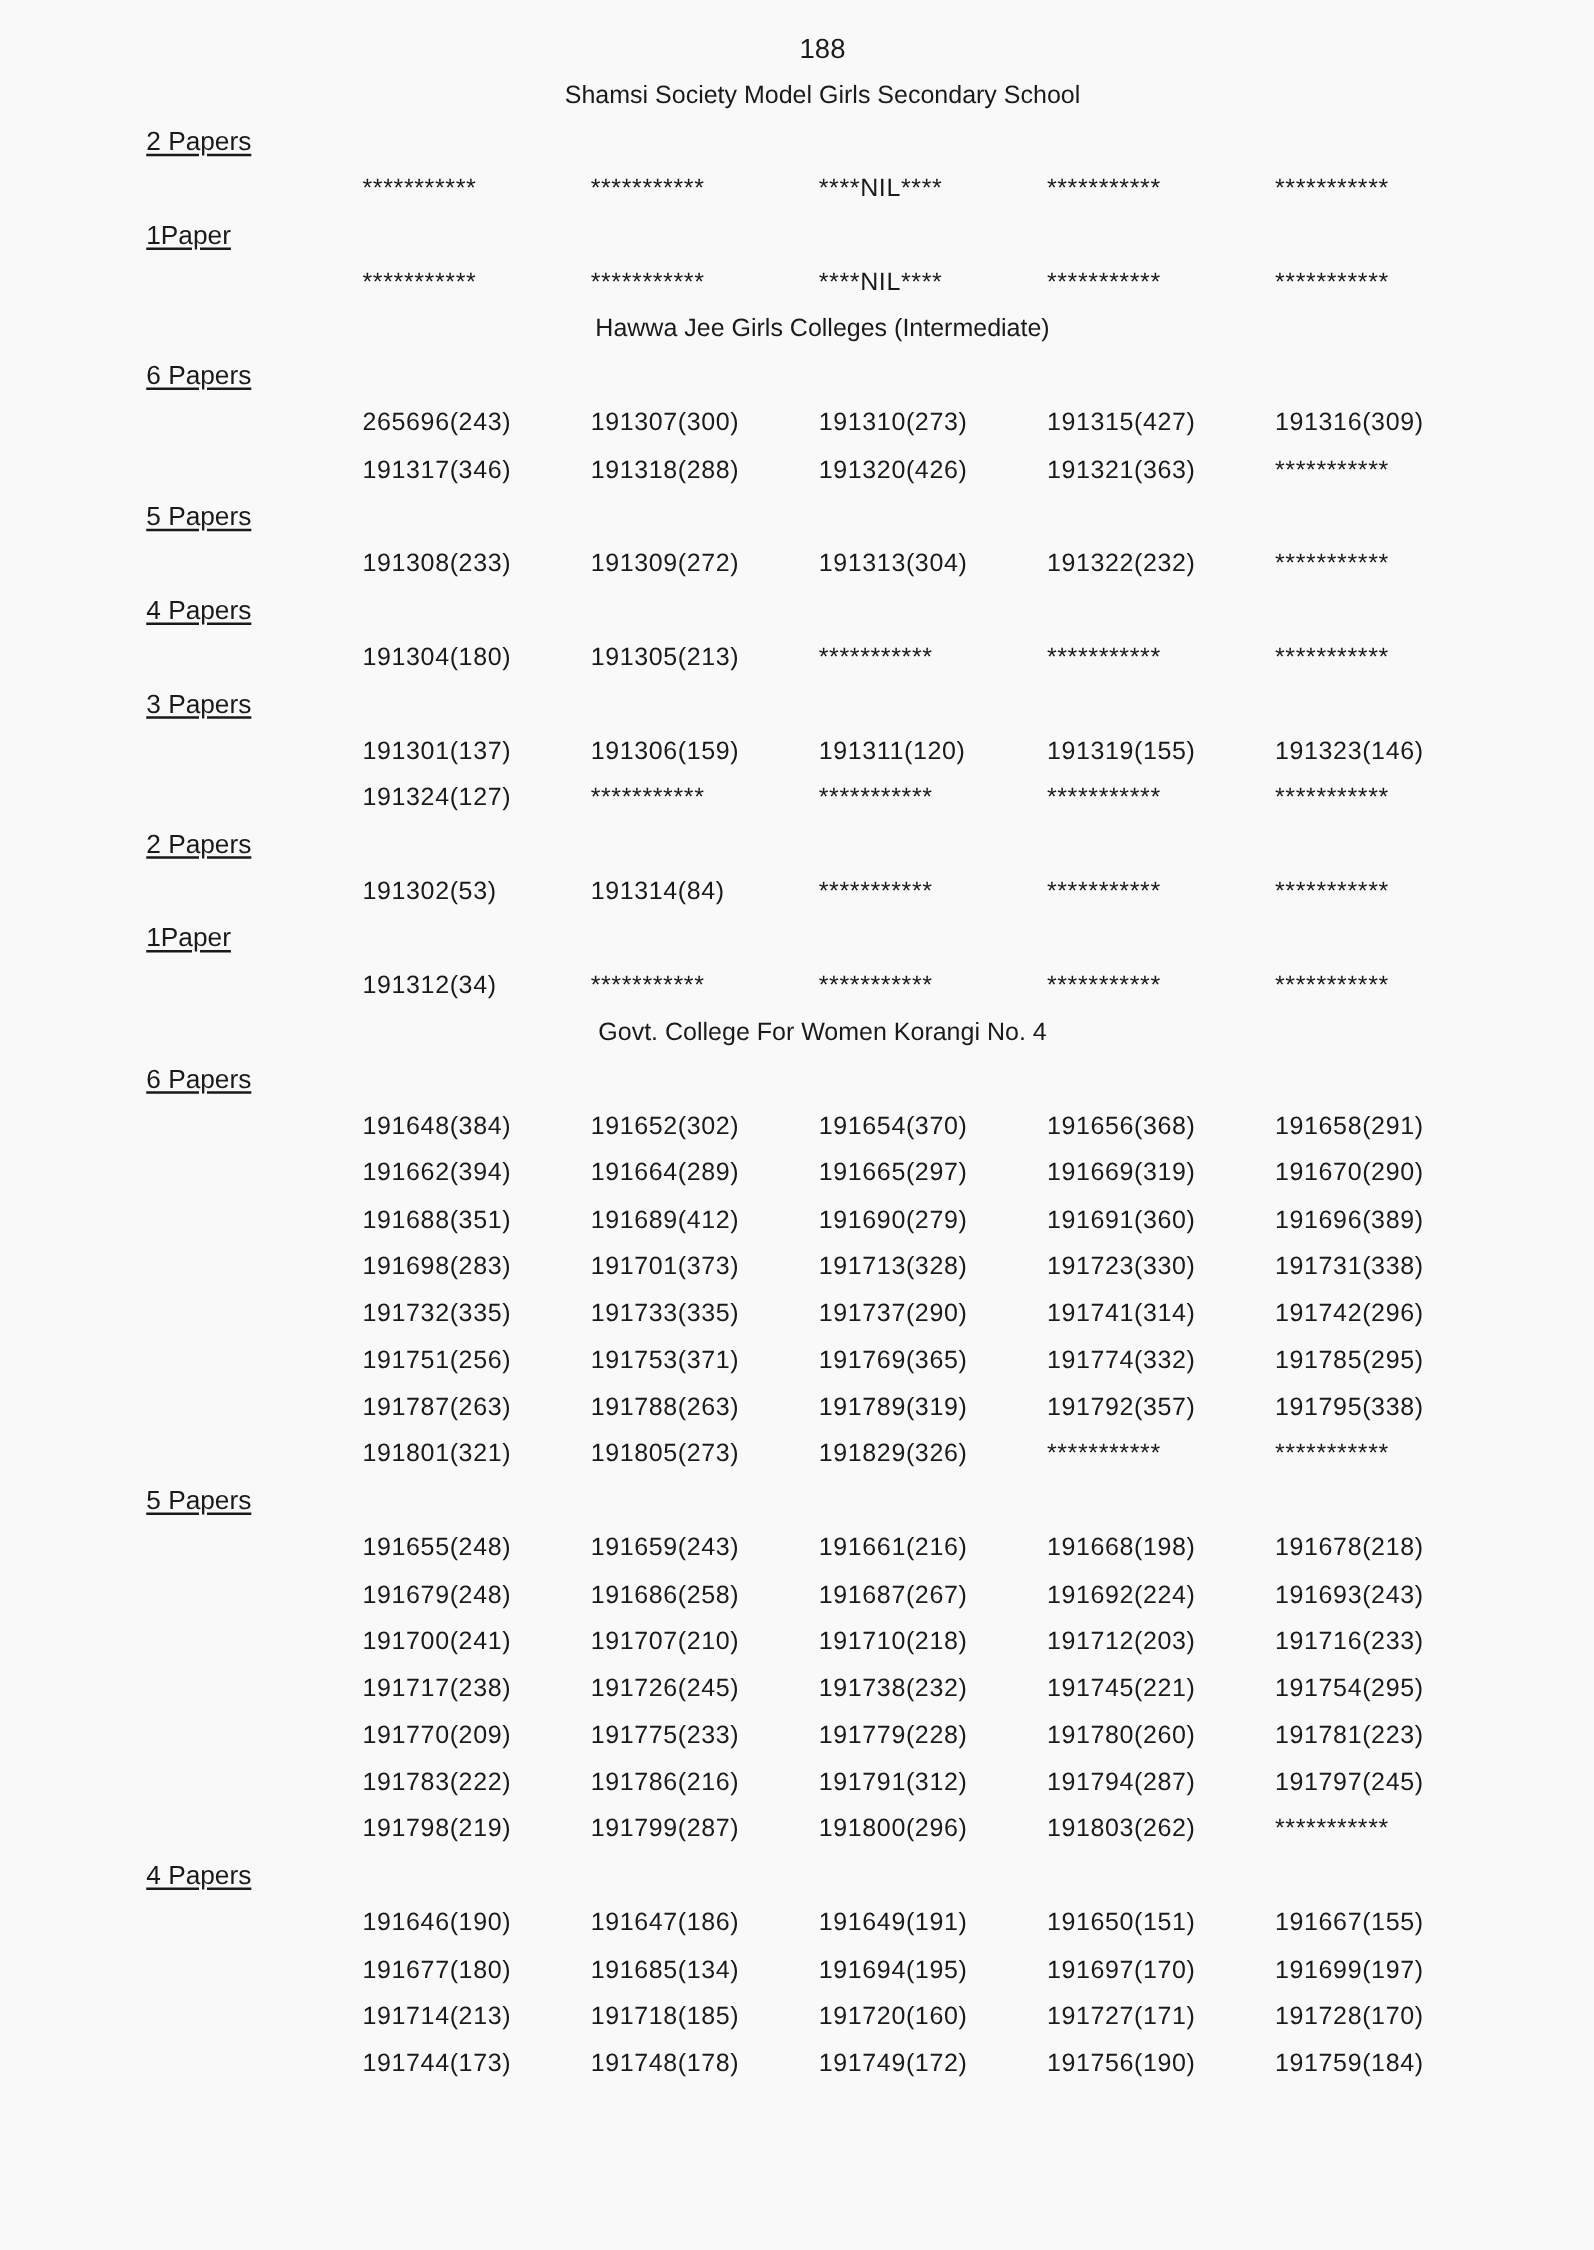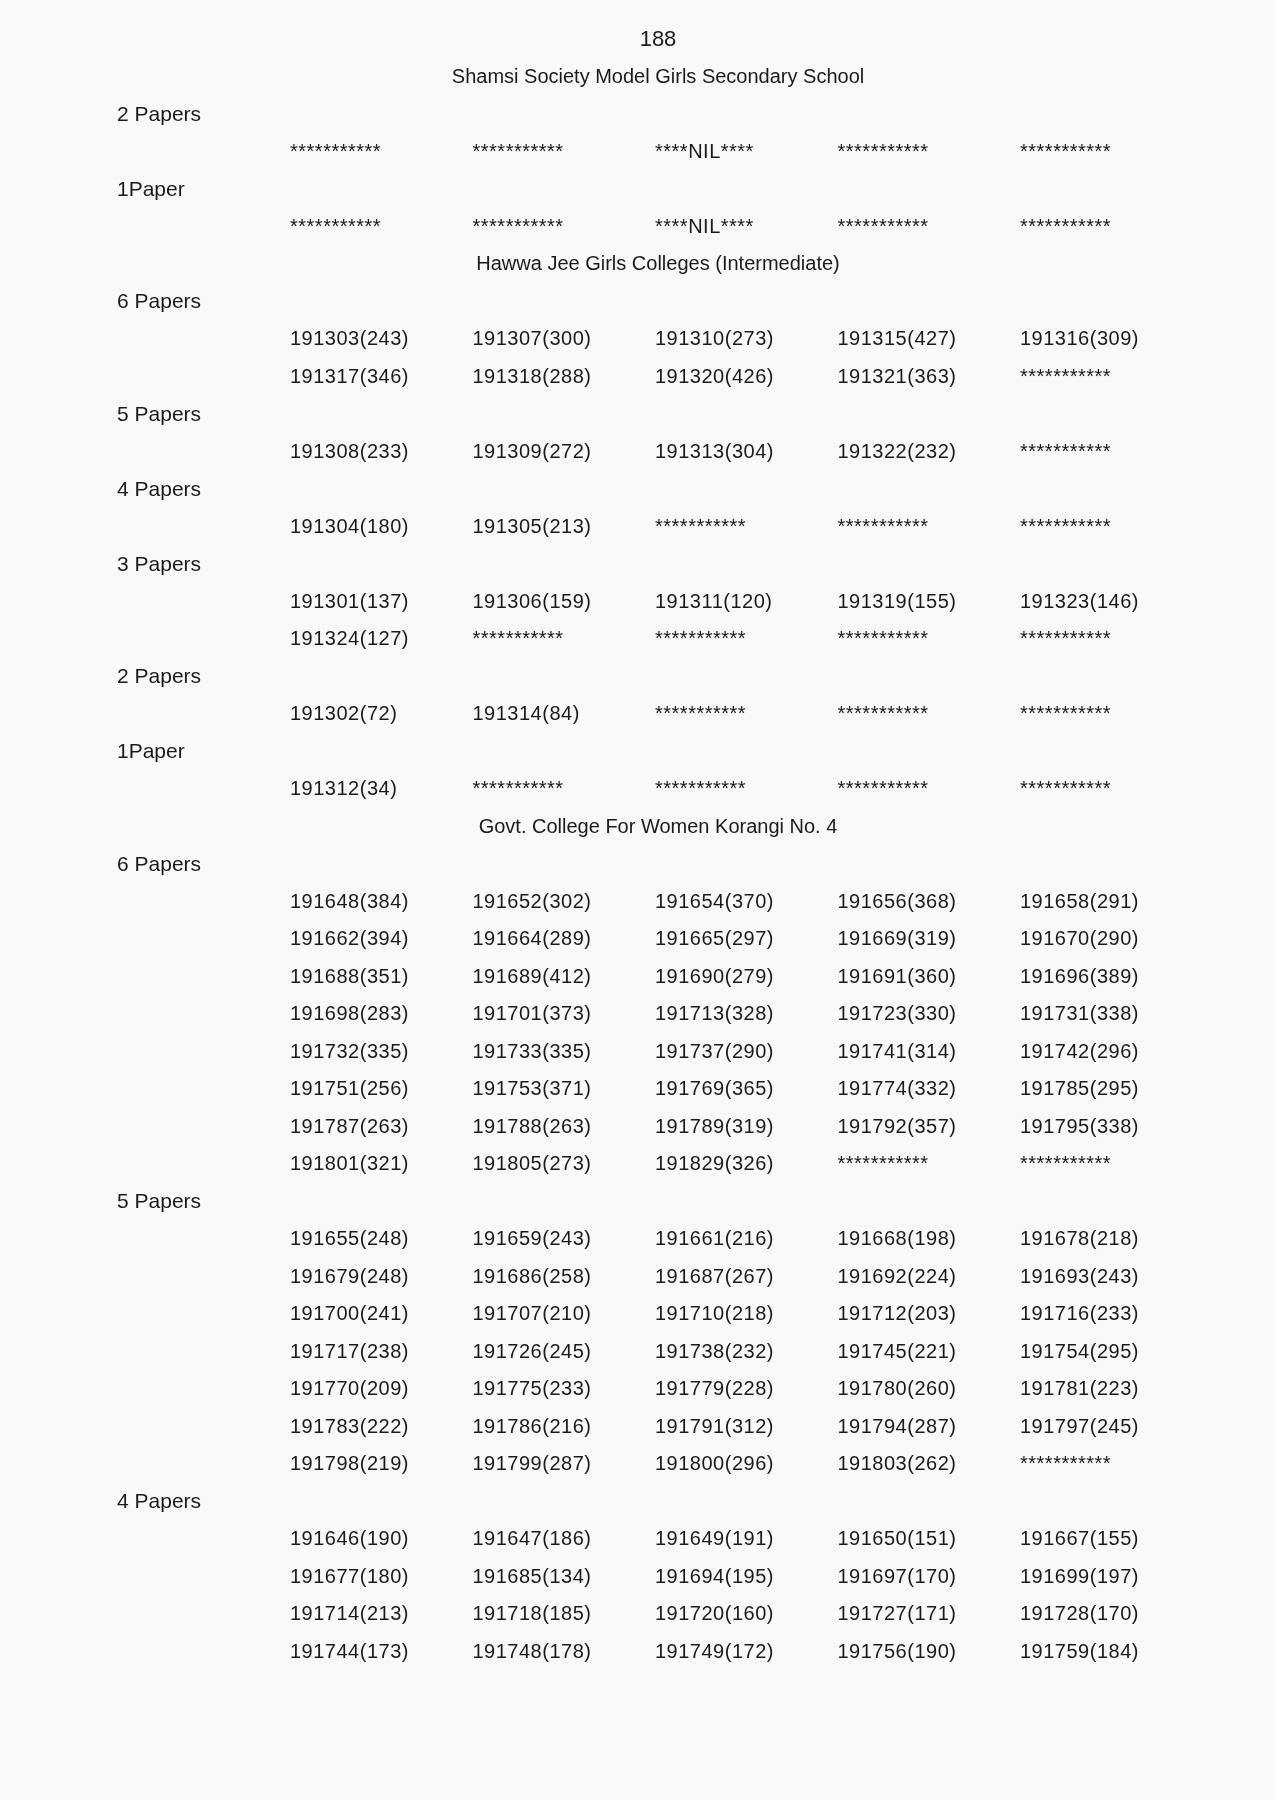--- a/index.html
+++ b/index.html
@@ -33,20 +33,21 @@
     white-space: nowrap;
   }
   .pagenum {
     font-size: 22px;
   }
   .heading-line {
     padding-left: 117px;
     font-size: 21px;
   }
   .heading-text {
+    text-decoration: underline;
     text-underline-offset: 3px;
     white-space: nowrap;
   }
   .row {
     padding-left: 290px;
     font-size: 20px;
     letter-spacing: 0.5px;
   }
   .cell {
     flex: 0 0 182.5px;
@@ -80,21 +81,21 @@
         <span class="cell">***********</span>
         <span class="cell">****NIL****</span>
         <span class="cell">***********</span>
         <span class="cell">***********</span>
       </div>
       <div class="line title">Hawwa Jee Girls Colleges (Intermediate)</div>
       <div class="line heading-line">
         <span class="heading-text">6 Papers</span>
       </div>
       <div class="line row">
-        <span class="cell">191303(243)</span>
+        <span class="cell">265696(243)</span>
         <span class="cell">191307(300)</span>
         <span class="cell">191310(273)</span>
         <span class="cell">191315(427)</span>
         <span class="cell">191316(309)</span>
       </div>
       <div class="line row">
         <span class="cell">191317(346)</span>
         <span class="cell">191318(288)</span>
         <span class="cell">191320(426)</span>
         <span class="cell">191321(363)</span>
@@ -134,21 +135,21 @@
         <span class="cell">191324(127)</span>
         <span class="cell">***********</span>
         <span class="cell">***********</span>
         <span class="cell">***********</span>
         <span class="cell">***********</span>
       </div>
       <div class="line heading-line">
         <span class="heading-text">2 Papers</span>
       </div>
       <div class="line row">
-        <span class="cell">191302(72)</span>
+        <span class="cell">191302(53)</span>
         <span class="cell">191314(84)</span>
         <span class="cell">***********</span>
         <span class="cell">***********</span>
         <span class="cell">***********</span>
       </div>
       <div class="line heading-line">
         <span class="heading-text">1Paper</span>
       </div>
       <div class="line row">
         <span class="cell">191312(34)</span>

